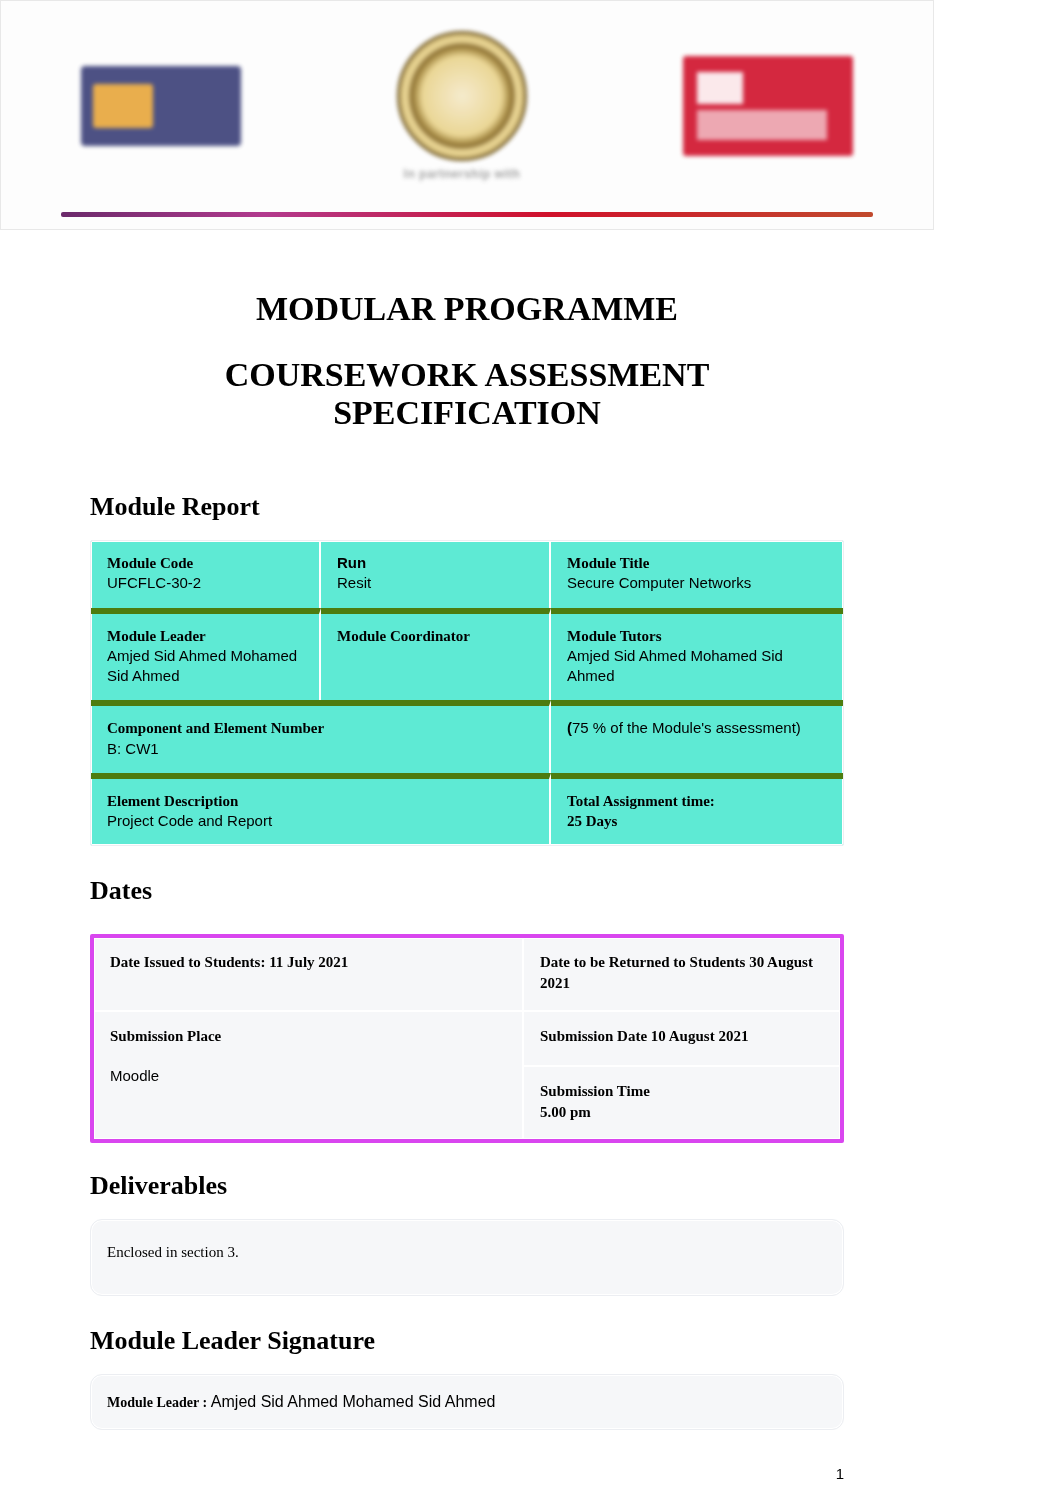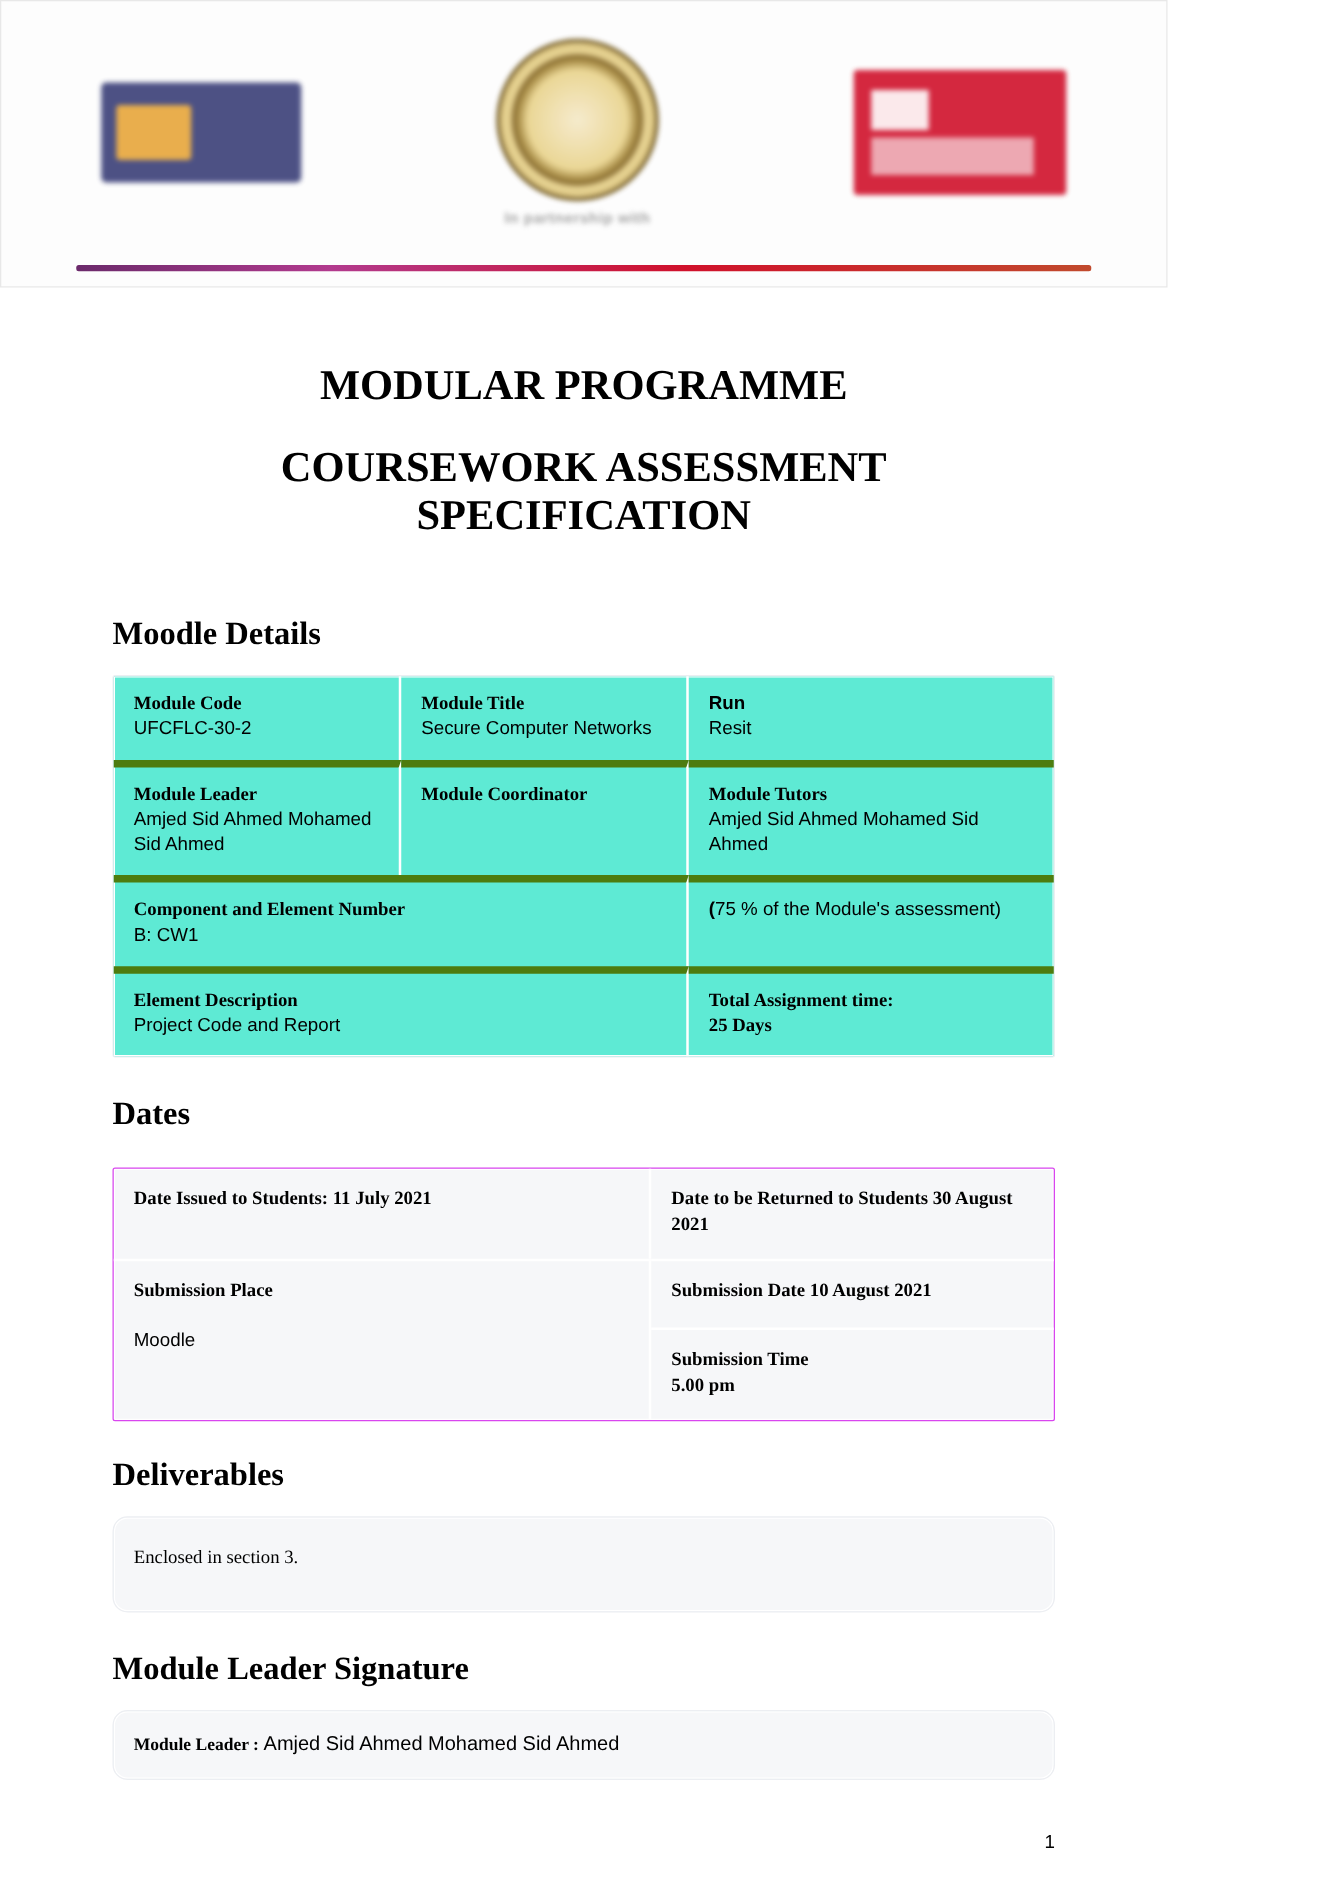--- a/index.html
+++ b/index.html
@@ -34,21 +34,21 @@
   .cell { padding: 12px 16px 14px 16px; font: 400 15px Arial, Helvetica, sans-serif; line-height: 1.35; border-top: 6px solid #4d7c0f; border-right: 2px solid #fff; }
   .row3 .cell:last-child, .row2 .cell:last-child { border-right: none; }
   .panel > div:first-child .cell { border-top: none; }
   .lbl { font-weight: 700; font-family: "Times New Roman", serif; font-size: 15px; display:block; }
   .val { font-family: Arial, Helvetica, sans-serif; font-size: 15px; }
   .valb { font-family: Arial, Helvetica, sans-serif; font-size: 15px; font-weight: 700; }
   .tnr { font-family: "Times New Roman", serif; font-weight: bold; }
   .tnrb { font-family: "Times New Roman", serif; font-weight: 700; }
 
   
-  .panel2 { background:#f6f7f9; border:1px solid #d946ef; border-radius:2px; box-shadow: inset 0 0 0 1px #fff; margin-bottom: 26px; margin-top: 28px; }
+  .panel2 { background:#f6f7f9; border:4px solid #d946ef; border-radius:2px; box-shadow: inset 0 0 0 1px #fff; margin-bottom: 26px; margin-top: 28px; }
   .panel2 .row { display:grid; grid-template-columns: 430px 1fr; }
   .panel2 .cell { padding: 14px 16px 16px 16px; font: 400 15px "Times New Roman", serif; line-height: 1.4; border-top: 2px solid #fff; border-right: 2px solid #fff; }
   .panel2 .row:first-child .cell { border-top:none; }
   .panel2 .row .cell:last-child { border-right:none; }
 
   
   .panel1 { background:#f6f7f9; border:1px solid #eceef2; border-radius:12px; box-shadow: inset 0 0 0 1px #fff; margin-bottom: 30px; padding: 24px 16px 34px 16px; font: 400 15px "Times New Roman", serif; }
 
   .pagenum { position:absolute; right: 90px; bottom: 24px; font: 400 15px Arial, sans-serif; }
 </style>
@@ -69,34 +69,34 @@
       <div class="logo-box logo-right">
           <div class="lr"></div>
         </div>
     </div>
     <div class="banner-rule"></div>
   </div>
 
   <h1 class="t1">MODULAR PROGRAMME</h1>
   <h1 class="t2">COURSEWORK ASSESSMENT SPECIFICATION</h1>
 
-  <h2 class="sec">Moodle Details</h2>
+  <h2 class="sec">Module Report</h2>
   <div class="panel">
     <div class="row3">
       <div class="cell">
         <span class="lbl">Module Code</span>
         <span class="val">UFCFLC-30-2</span>
       </div>
       <div class="cell">
+        <span class="lbl" style="font-family:Arial,Helvetica,sans-serif;">Run</span>
+        <span class="val">Resit</span>
+      </div>
+      <div class="cell">
         <span class="lbl">Module Title</span>
         <span class="val">Secure Computer Networks</span>
-      </div>
-      <div class="cell">
-        <span class="lbl" style="font-family:Arial,Helvetica,sans-serif;">Run</span>
-        <span class="val">Resit</span>
       </div>
     </div>
     <div class="row3">
       <div class="cell">
         <span class="lbl">Module Leader</span>
         <span class="val">Amjed Sid Ahmed Mohamed Sid Ahmed</span>
       </div>
       <div class="cell">
         <span class="lbl">Module Coordinator</span>
         <span class="val"></span>

